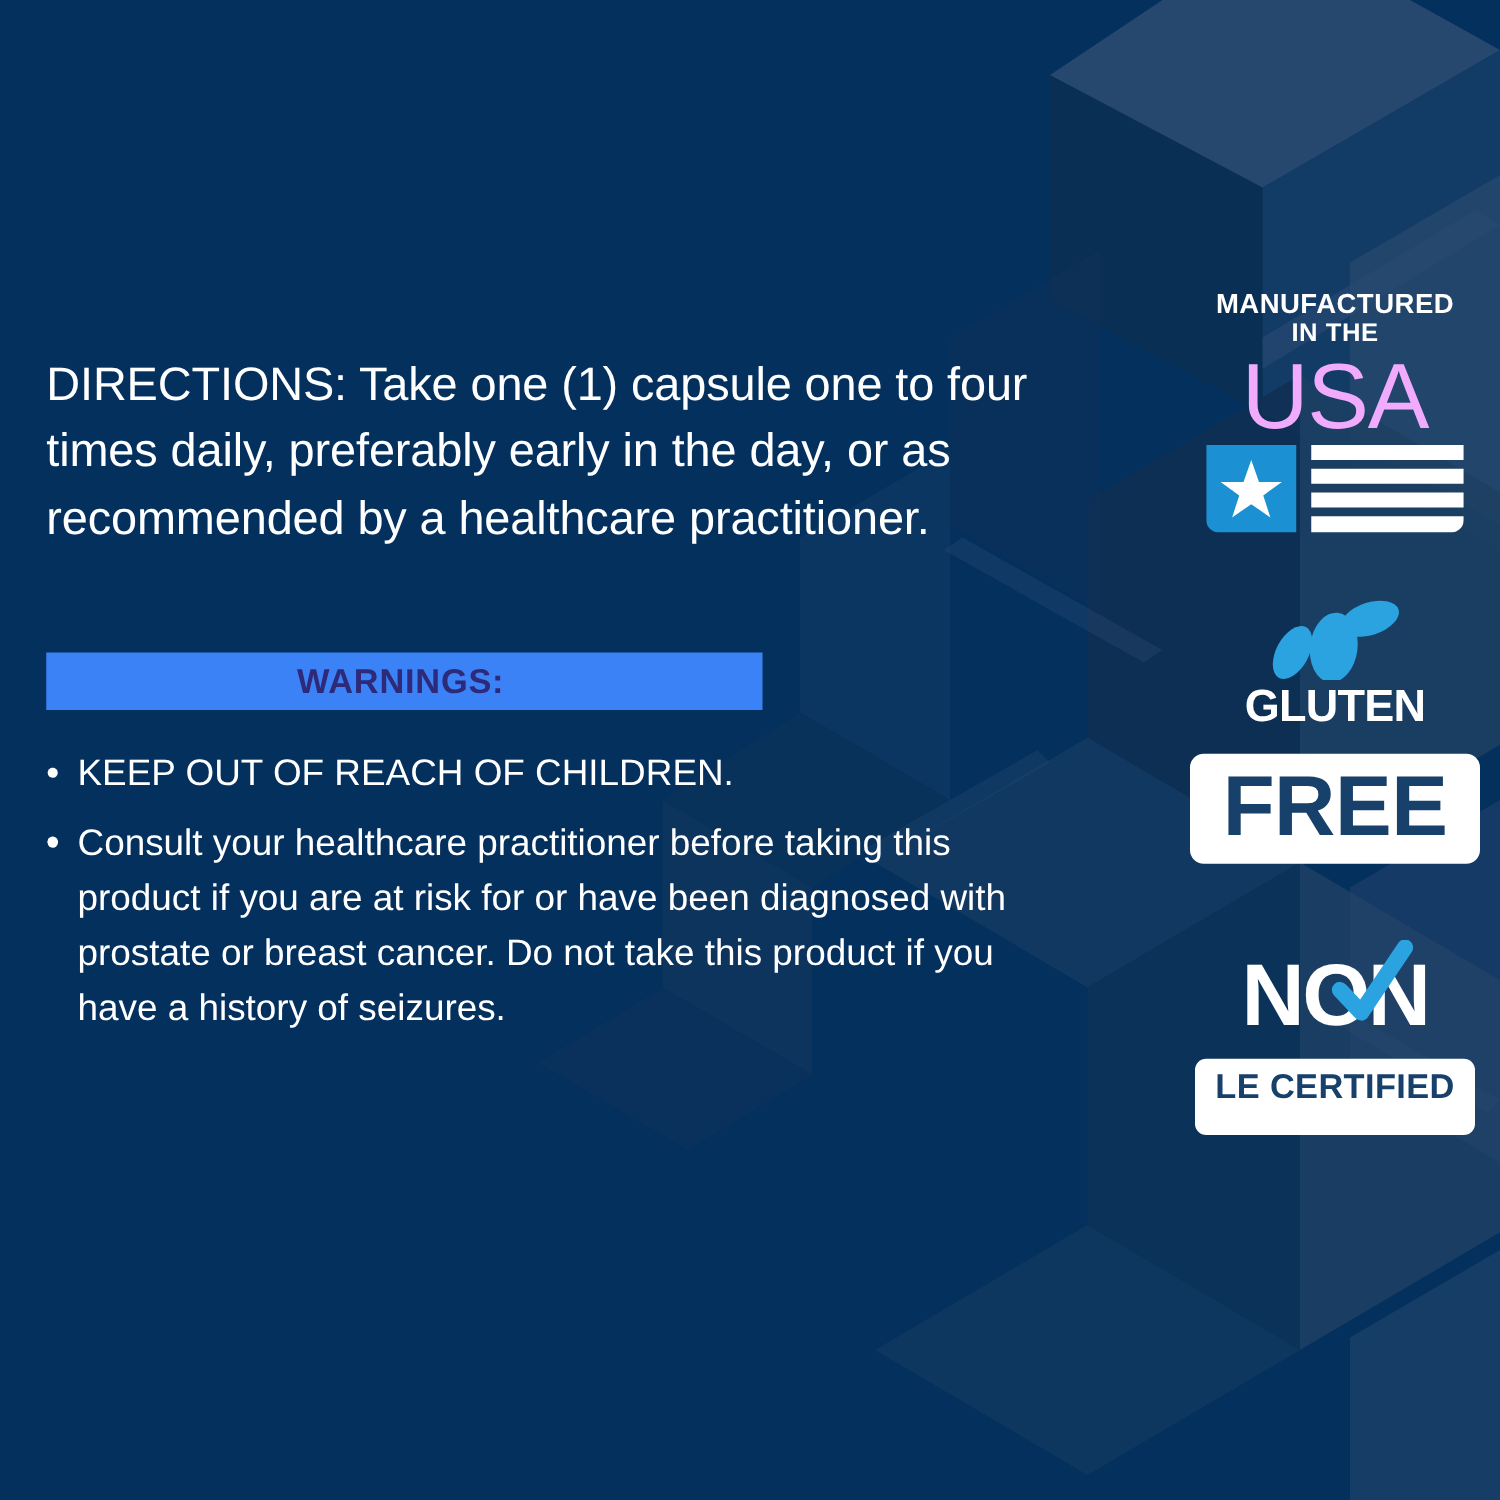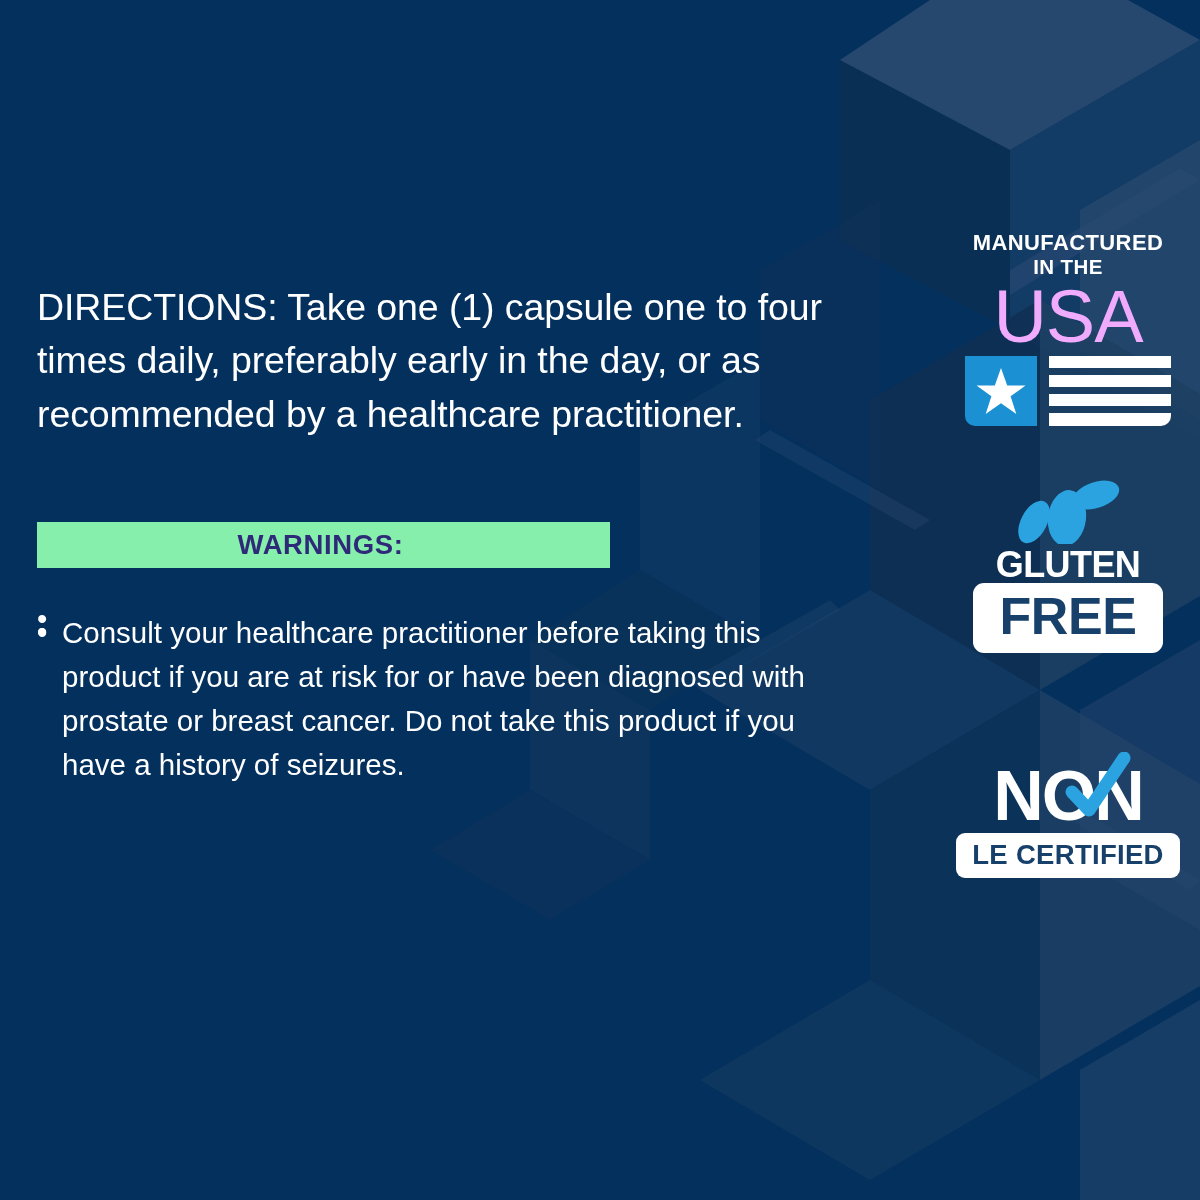--- a/index.html
+++ b/index.html
@@ -51,21 +51,21 @@
     letter-spacing: -0.1px;
     font-weight: 400;
   }
 
   .warn-bar {
     position: absolute;
     left: 37px;
     top: 522px;
     width: 573px;
     height: 46px;
-    background: #86efac;
+    background: #3b82f6;
     display: flex;
     align-items: center;
     justify-content: center;
   }
   .warn-bar-text {
     color: #2e2a79;
     font-size: 27.5px;
     font-weight: 700;
     letter-spacing: 0.6px;
     transform: translateX(-3px);
@@ -155,47 +155,47 @@
     margin-top: 2px;
   }
   .pill {
     display: inline-block;
     background: #ffffff;
     border-radius: 9px;
     color: #17406b;
     font-weight: 700;
   }
   .gf-pill {
-    font-size: 52px;
+    font-size: 68px;
     padding: 3px 26px 7px 26px;
     letter-spacing: -0.4px;
-    margin-top: 0;
+    margin-top: 20px;
     border-radius: 11px;
   }
 
   
   .gmo-row {
     color: #ffffff;
     font-size: 70px;
     font-weight: 700;
     letter-spacing: -2px;
     line-height: 0.99;
     position: relative;
     display: inline-block;
   }
   .gmo-check {
     position: absolute;
     left: 69px;
     top: -10px;
   }
   .gmo-pill {
     font-size: 27.5px;
-    padding: 6px 16px 7px 16px;
+    padding: 6px 16px 23px 16px;
     letter-spacing: 0.3px;
-    margin-top: 2px;
+    margin-top: 16px;
     border-radius: 9px;
   }
 </style>
 </head>
 <body>
 
 <div id="label">
 
   <svg id="bg-pattern" viewBox="0 0 1200 1200" preserveAspectRatio="none">
     <rect x="0" y="0" width="1200" height="1200" fill="#04305e"></rect>
@@ -234,20 +234,21 @@
     <p class="directions">DIRECTIONS: Take one (1) capsule one to four times daily, preferably early in the day, or as recommended by a healthcare practitioner.</p>
 
     <div class="warn-bar">
       <span class="warn-bar-text">WARNINGS:</span>
     </div>
 
     <div class="bullets">
 
       <div class="bullet">
         <span class="dot">•</span>
+        <span>KEEP OUT OF REACH OF CHILDREN.</span>
       </div>
 
       <div class="bullet">
         <span class="dot">•</span>
       </div>
 
       <div class="bullet">
         <span class="dot">•</span>
       </div>
 

